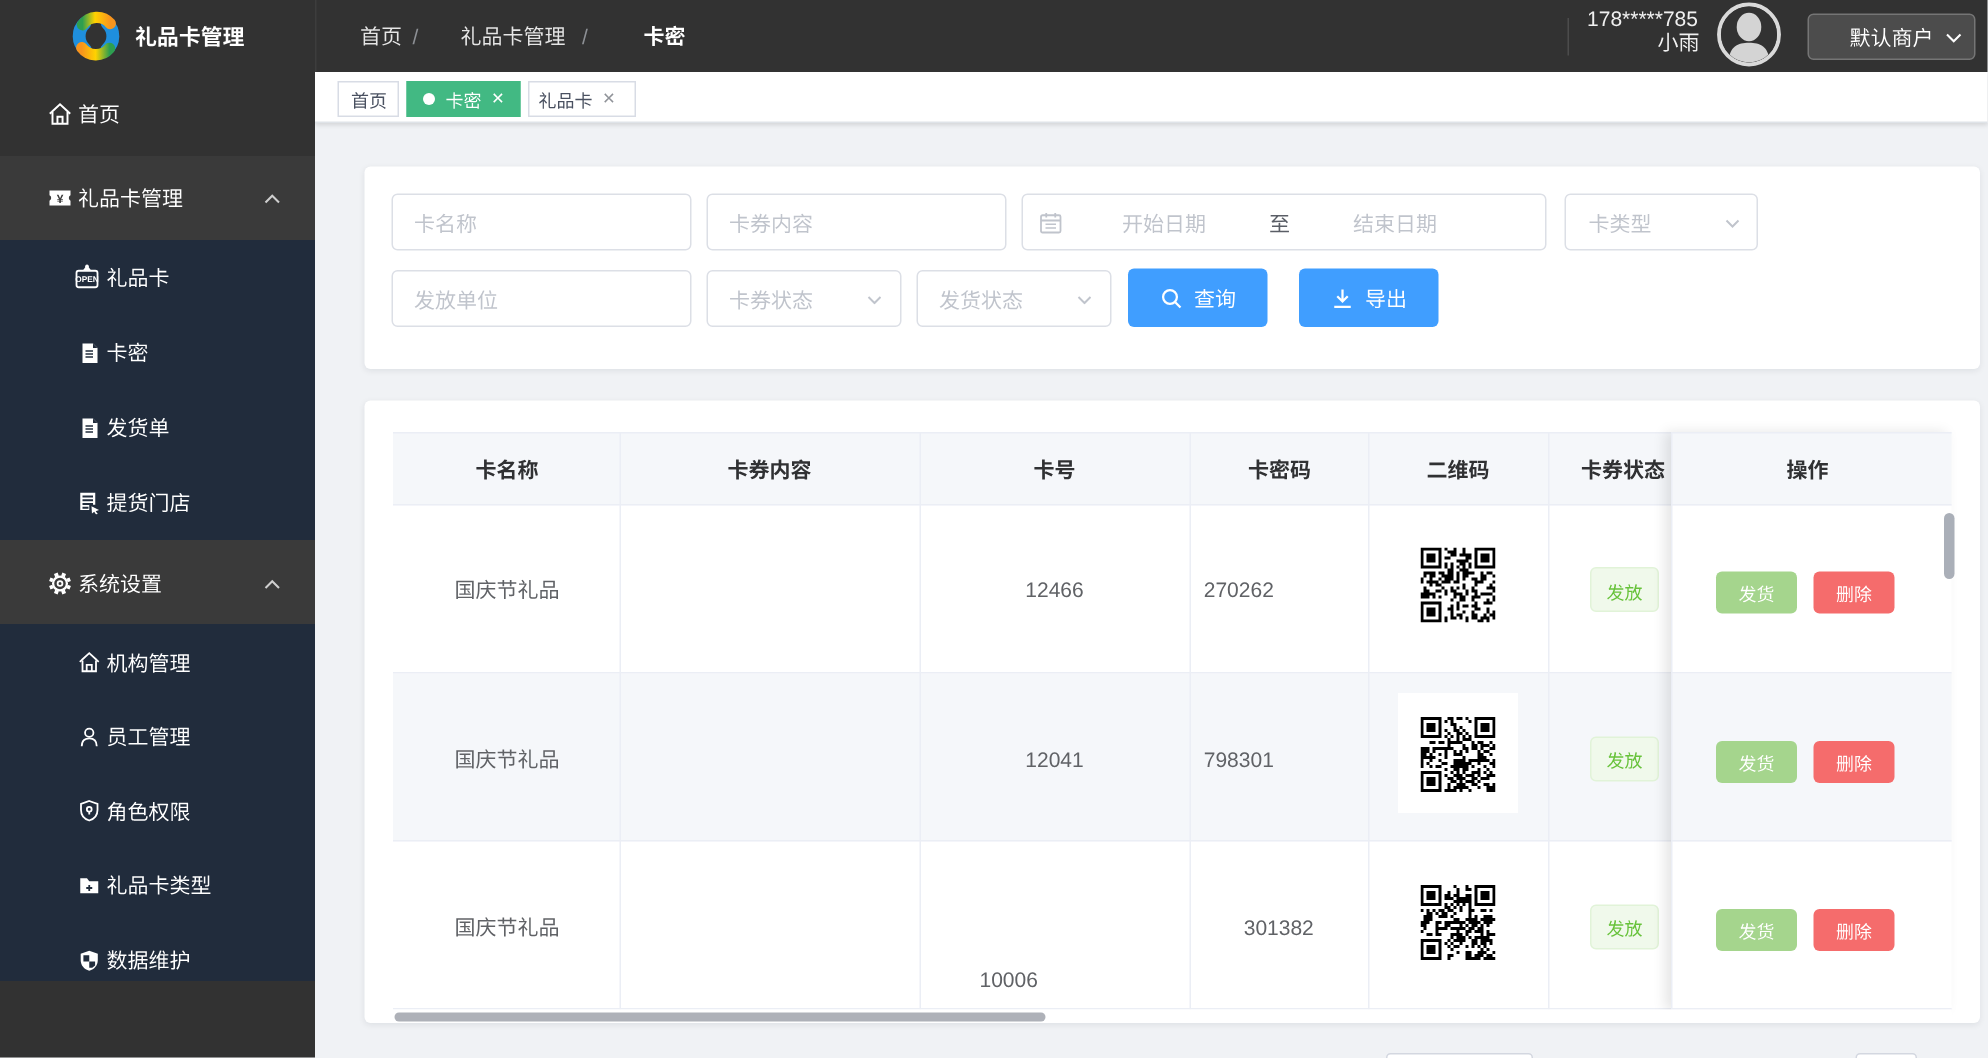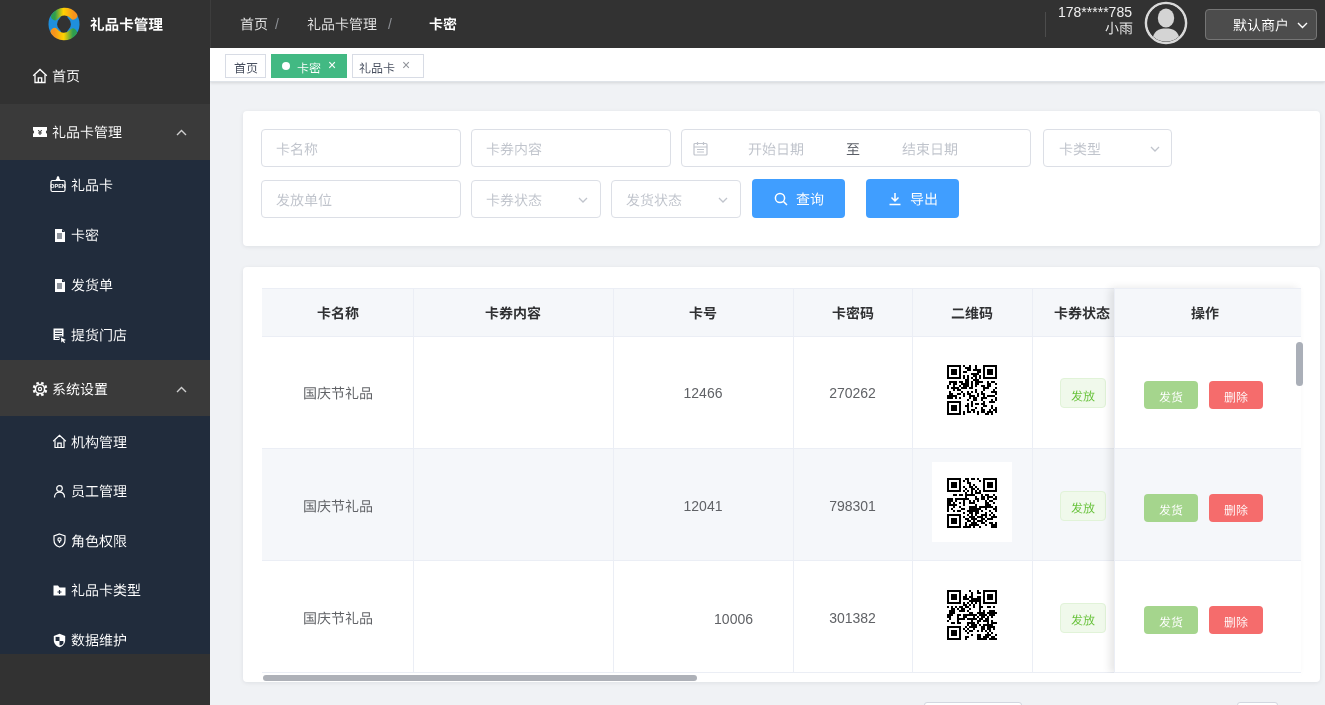--- a/index.html
+++ b/index.html
@@ -117,46 +117,46 @@
 <div style="position:absolute;left:951.0px;top:305.5px;width:42.0px;height:14px;"><svg width="42.0" height="14" viewBox="0 0 42.0 14" style="overflow:visible">
       <path fill="#303133" d="M1.9 2.4L1.9 4.2L12.1 4.2L12.1 2.4ZM0.8 10.5L0.8 12.4L13.3 12.4L13.3 10.5ZM14.5 11.4L14.8 13.0C16.2 12.6 18.0 12.1 19.8 11.6L19.6 10.2C17.7 10.7 15.7 11.1 14.5 11.4ZM14.8 6.5C15.0 6.4 15.4 6.3 16.6 6.2C16.1 6.9 15.8 7.4 15.5 7.6C15.1 8.1 14.8 8.5 14.4 8.6C14.6 8.9 14.9 9.6 14.9 10.0C15.3 9.7 15.9 9.6 19.3 8.9C19.3 8.6 19.3 7.9 19.4 7.5L17.0 7.9C18.0 6.7 18.9 5.3 19.7 4.0L18.4 3.2C18.1 3.7 17.8 4.3 17.5 4.8L16.3 4.9C17.1 3.8 17.8 2.4 18.4 1.1L16.9 0.4C16.4 2.0 15.4 3.8 15.1 4.2C14.8 4.7 14.6 5.0 14.3 5.1C14.5 5.5 14.7 6.2 14.8 6.5ZM23.7 7.2L23.7 8.3L22.0 8.3L22.0 7.2ZM23.3 1.1C23.6 1.6 24.0 2.4 24.2 2.9L22.4 2.9C22.7 2.3 22.9 1.6 23.1 0.9L21.5 0.5C21.1 2.1 20.2 4.2 19.1 5.5C19.3 5.9 19.7 6.6 19.8 7.1C20.0 6.8 20.2 6.6 20.4 6.4L20.4 13.6L22.0 13.6L22.0 12.7L27.5 12.7L27.5 11.1L25.2 11.1L25.2 9.8L27.0 9.8L27.0 8.3L25.2 8.3L25.2 7.2L27.0 7.2L27.0 5.7L25.2 5.7L25.2 4.4L27.4 4.4L27.4 2.9L24.7 2.9L25.7 2.5C25.5 1.9 25.1 1.1 24.7 0.5ZM23.7 5.7L22.0 5.7L22.0 4.4L23.7 4.4ZM23.7 9.8L23.7 11.1L22.0 11.1L22.0 9.8ZM33.9 9.3L33.9 10.8L38.9 10.8L38.9 9.3ZM34.8 3.2C34.7 4.7 34.5 6.7 34.3 7.9L34.8 7.9L39.6 7.9C39.4 10.5 39.1 11.6 38.8 11.9C38.7 12.0 38.5 12.1 38.3 12.1C38.0 12.1 37.5 12.1 36.9 12.0C37.2 12.4 37.3 13.1 37.4 13.5C38.0 13.5 38.7 13.5 39.0 13.5C39.5 13.4 39.8 13.3 40.2 12.9C40.7 12.4 41.0 10.9 41.2 7.2C41.3 7.0 41.3 6.5 41.3 6.5L39.7 6.5C40.0 4.7 40.2 2.8 40.3 1.2L39.1 1.1L38.8 1.1L34.1 1.1L34.1 2.7L38.5 2.7C38.4 3.8 38.3 5.2 38.1 6.5L36.1 6.5C36.2 5.5 36.3 4.3 36.4 3.3ZM28.6 1.1L28.6 2.6L30.1 2.6C29.8 4.4 29.2 6.1 28.3 7.3C28.5 7.8 28.8 8.9 28.9 9.3C29.1 9.1 29.3 8.8 29.5 8.5L29.5 12.9L30.9 12.9L30.9 11.9L33.3 11.9L33.3 5.4L30.9 5.4C31.2 4.5 31.5 3.5 31.7 2.6L33.7 2.6L33.7 1.1ZM30.9 6.9L31.9 6.9L31.9 10.4L30.9 10.4Z"></path>
     </svg></div>
 <div style="position:absolute;left:1054.0px;top:305.5px;width:56.0px;height:14px;"><svg width="56.0" height="14" viewBox="0 0 56.0 14" style="overflow:visible">
       <path fill="#303133" d="M5.7 0.4L5.7 5.4L0.6 5.4L0.6 7.0L5.8 7.0L5.8 13.6L7.6 13.6L7.6 9.6C9.0 10.2 11.0 11.0 11.9 11.6L12.9 10.1C11.8 9.5 9.6 8.7 8.2 8.1L7.6 9.0L7.6 7.0L13.4 7.0L13.4 5.4L7.5 5.4L7.5 3.7L12.1 3.7L12.1 2.1L7.5 2.1L7.5 0.4ZM22.3 6.5C22.7 7.0 23.1 7.4 23.6 7.8L18.3 7.8C18.8 7.4 19.2 7.0 19.6 6.5ZM24.0 0.7C23.8 1.3 23.3 2.1 22.9 2.6L21.7 2.6C22.0 1.9 22.1 1.2 22.2 0.5L20.5 0.4C20.4 1.1 20.2 1.9 19.9 2.6L18.6 2.6L19.2 2.3C19.0 1.8 18.5 1.1 18.1 0.6L16.7 1.2C17.0 1.7 17.4 2.2 17.6 2.6L15.6 2.6L15.6 4.1L19.2 4.1C19.1 4.4 18.9 4.7 18.6 5.0L14.8 5.0L14.8 6.5L17.2 6.5C16.4 7.1 15.5 7.7 14.4 8.1C14.7 8.4 15.2 9.1 15.4 9.5C16.0 9.3 16.5 9.0 17.0 8.7L17.0 9.3L18.8 9.3C18.5 10.6 17.7 11.5 15.3 12.1C15.6 12.4 16.1 13.1 16.2 13.5C19.3 12.7 20.2 11.3 20.6 9.3L23.3 9.3C23.2 10.9 23.1 11.6 22.9 11.7C22.7 11.9 22.6 11.9 22.3 11.9C22.1 11.9 21.5 11.9 20.9 11.8C21.1 12.3 21.3 12.9 21.4 13.4C22.1 13.5 22.8 13.4 23.2 13.4C23.6 13.3 24.0 13.2 24.3 12.9C24.7 12.4 24.9 11.3 25.0 8.8C25.6 9.1 26.1 9.3 26.7 9.5C26.9 9.1 27.4 8.4 27.8 8.1C26.5 7.8 25.3 7.2 24.3 6.5L27.3 6.5L27.3 5.0L20.7 5.0C20.8 4.7 21.0 4.4 21.2 4.1L26.4 4.1L26.4 2.6L24.6 2.6C24.9 2.2 25.3 1.7 25.6 1.1ZM38.3 1.4C38.9 2.2 39.5 3.3 39.8 3.9L41.2 3.1C40.9 2.5 40.2 1.5 39.6 0.7ZM28.4 9.2L29.2 10.6C29.8 10.2 30.5 9.6 31.1 9.0L31.1 13.6L32.8 13.6L32.8 12.6C33.2 12.9 33.7 13.3 33.9 13.6C35.7 12.1 36.6 10.3 37.1 8.5C37.9 10.6 39.0 12.4 40.6 13.5C40.8 13.1 41.4 12.4 41.8 12.1C39.8 10.9 38.6 8.6 37.9 6.0L41.4 6.0L41.4 4.3L37.7 4.3L37.7 4.0L37.7 0.4L36.0 0.4L36.0 4.0L36.0 4.3L33.1 4.3L33.1 6.0L35.9 6.0C35.7 8.1 34.9 10.3 32.8 12.3L32.8 0.4L31.1 0.4L31.1 4.3C30.8 3.6 30.2 2.8 29.8 2.2L28.5 3.0C29.0 3.8 29.7 5.0 30.0 5.7L31.1 5.0L31.1 7.0C30.1 7.9 29.1 8.7 28.4 9.2ZM47.2 6.8C48.1 7.3 49.1 8.0 49.6 8.5L51.1 7.5C50.6 7.1 49.5 6.4 48.7 6.0ZM45.7 8.9L45.7 11.3C45.7 12.8 46.2 13.3 48.1 13.3C48.5 13.3 50.4 13.3 50.8 13.3C52.4 13.3 52.9 12.8 53.1 10.8C52.7 10.7 52.0 10.4 51.6 10.2C51.5 11.6 51.4 11.8 50.7 11.8C50.2 11.8 48.7 11.8 48.3 11.8C47.5 11.8 47.3 11.7 47.3 11.3L47.3 8.9ZM47.7 8.7C48.4 9.5 49.3 10.5 49.6 11.1L51.0 10.3C50.6 9.6 49.7 8.6 48.9 8.0ZM52.4 9.1C53.0 10.3 53.7 12.0 53.9 13.0L55.5 12.4C55.3 11.4 54.5 9.8 53.8 8.7ZM43.8 8.8C43.6 10.0 43.1 11.4 42.5 12.3L44.1 13.1C44.6 12.1 45.1 10.5 45.3 9.3ZM48.2 0.3C48.1 1.0 48.1 1.6 48.0 2.2L42.7 2.2L42.7 3.8L47.5 3.8C46.8 5.3 45.5 6.5 42.5 7.3C42.9 7.6 43.3 8.2 43.4 8.7C46.9 7.7 48.5 6.0 49.2 4.0C50.3 6.3 51.9 7.7 54.6 8.5C54.8 8.0 55.3 7.3 55.7 6.9C53.4 6.4 51.9 5.3 50.9 3.8L55.4 3.8L55.4 2.2L49.7 2.2C49.8 1.6 49.9 0.9 49.9 0.3Z"></path>
     </svg></div>
 <div style="position:absolute;left:302.5px;top:386.0px;width:70.0px;height:14px;"><svg width="70.0" height="14" viewBox="0 0 70.0 14" style="overflow:visible">
       <path fill="#606266" d="M8.3 7.8C8.8 8.3 9.4 9.0 9.7 9.4L10.4 9.0C10.1 8.6 9.5 7.9 9.0 7.5ZM3.2 9.6L3.2 10.5L10.9 10.5L10.9 9.6L7.4 9.6L7.4 7.2L10.2 7.2L10.2 6.3L7.4 6.3L7.4 4.3L10.6 4.3L10.6 3.4L3.4 3.4L3.4 4.3L6.4 4.3L6.4 6.3L3.8 6.3L3.8 7.2L6.4 7.2L6.4 9.6ZM1.2 1.2L1.2 13.4L2.3 13.4L2.3 12.7L11.7 12.7L11.7 13.4L12.8 13.4L12.8 1.2ZM2.3 11.8L2.3 2.2L11.7 2.2L11.7 11.8ZM20.4 0.9C20.7 1.3 21.1 1.8 21.3 2.3L15.6 2.3L15.6 6.1C15.6 8.1 15.5 10.9 14.4 12.8C14.6 12.9 15.1 13.2 15.3 13.4C16.5 11.3 16.7 8.2 16.7 6.1L16.7 3.3L27.3 3.3L27.3 2.3L22.5 2.3C22.2 1.8 21.8 1.1 21.3 0.5ZM21.6 3.8C21.6 4.5 21.5 5.2 21.4 6.0L17.5 6.0L17.5 7.0L21.3 7.0C20.8 9.2 19.7 11.4 16.9 12.6C17.1 12.8 17.4 13.2 17.6 13.4C20.1 12.2 21.4 10.4 22.0 8.3C23.1 10.5 24.8 12.4 26.7 13.4C26.9 13.1 27.2 12.7 27.5 12.4C25.3 11.5 23.5 9.4 22.5 7.0L27.1 7.0L27.1 6.0L22.5 6.0C22.6 5.3 22.7 4.5 22.7 3.8ZM29.4 5.5L29.4 6.5L33.0 6.5L33.0 13.4L34.1 13.4L34.1 6.5L38.8 6.5L38.8 10.2C38.8 10.4 38.7 10.4 38.5 10.4C38.2 10.5 37.2 10.5 36.2 10.4C36.3 10.8 36.5 11.2 36.5 11.5C37.9 11.5 38.7 11.5 39.2 11.4C39.7 11.2 39.9 10.8 39.9 10.2L39.9 5.5ZM36.9 0.6L36.9 2.1L33.1 2.1L33.1 0.6L32.0 0.6L32.0 2.1L28.8 2.1L28.8 3.1L32.0 3.1L32.0 4.8L33.1 4.8L33.1 3.1L36.9 3.1L36.9 4.8L38.0 4.8L38.0 3.1L41.2 3.1L41.2 2.1L38.0 2.1L38.0 0.6ZM49.8 0.7L49.8 11.2C49.8 12.7 50.2 13.1 51.5 13.1C51.7 13.1 53.4 13.1 53.7 13.1C55.0 13.1 55.3 12.3 55.4 10.0C55.1 9.9 54.7 9.7 54.5 9.5C54.4 11.6 54.3 12.1 53.7 12.1C53.3 12.1 51.9 12.1 51.6 12.1C51.0 12.1 50.8 12.0 50.8 11.2L50.8 0.7ZM44.6 1.0C45.1 1.6 45.7 2.4 45.9 3.0L43.0 3.0L43.0 3.9L46.9 3.9C45.9 5.8 44.2 7.5 42.5 8.4C42.6 8.6 42.9 9.2 43.0 9.5C43.7 9.0 44.5 8.3 45.2 7.6L45.2 13.4L46.3 13.4L46.3 7.4C46.9 8.1 47.7 9.0 48.0 9.5L48.7 8.6C48.3 8.2 47.0 6.9 46.4 6.3C47.1 5.4 47.8 4.4 48.2 3.3L47.6 2.9L47.4 3.0L46.1 3.0L46.8 2.5C46.6 1.9 46.0 1.1 45.4 0.5ZM60.2 2.2L65.8 2.2L65.8 4.8L60.2 4.8ZM59.2 1.2L59.2 5.8L66.9 5.8L66.9 1.2ZM57.2 7.3L57.2 13.4L58.2 13.4L58.2 12.7L61.1 12.7L61.1 13.3L62.1 13.3L62.1 7.3ZM58.2 11.7L58.2 8.3L61.1 8.3L61.1 11.7ZM63.7 7.3L63.7 13.4L64.7 13.4L64.7 12.7L67.9 12.7L67.9 13.4L69.0 13.4L69.0 7.3ZM64.7 11.7L64.7 8.3L67.9 8.3L67.9 11.7Z"></path>
     </svg></div>
 <div class="lat" style="left:653px;top:384px;width:100px;height:18px;line-height:18px;font-size:14px;color:#606266;text-align:center">12466</div>
-<div class="lat" style="left:802.5px;top:384px;width:100px;height:18px;line-height:18px;font-size:14px;color:#606266;text-align:center">270262</div>
+<div class="lat" style="left:802.5px;top:384px;width:100px;height:18px;line-height:18px;font-size:14px;color:#606266;">270262</div>
 <div style="left:932px;top:349.5px;width:80px;height:80px;background:#fff"></div>
 <svg style="position:absolute;left:947px;top:365px" width="50" height="50" viewBox="0 0 50 50">
     <path fill="#000" d="M0 0h14v2h-14zM16 0h2v2h-2zM22 0h2v2h-2zM28 0h2v2h-2zM36 0h14v2h-14zM0 2h2v2h-2zM12 2h2v2h-2zM18 2h6v2h-6zM28 2h2v2h-2zM36 2h2v2h-2zM48 2h2v2h-2zM0 4h2v2h-2zM4 4h6v2h-6zM12 4h2v2h-2zM20 4h4v2h-4zM26 4h8v2h-8zM36 4h2v2h-2zM40 4h6v2h-6zM48 4h2v2h-2zM0 6h2v2h-2zM4 6h6v2h-6zM12 6h2v2h-2zM16 6h4v2h-4zM30 6h4v2h-4zM36 6h2v2h-2zM40 6h6v2h-6zM48 6h2v2h-2zM0 8h2v2h-2zM4 8h6v2h-6zM12 8h2v2h-2zM24 8h8v2h-8zM36 8h2v2h-2zM40 8h6v2h-6zM48 8h2v2h-2zM0 10h2v2h-2zM12 10h2v2h-2zM16 10h2v2h-2zM20 10h2v2h-2zM26 10h4v2h-4zM32 10h2v2h-2zM36 10h2v2h-2zM48 10h2v2h-2zM0 12h14v2h-14zM16 12h2v2h-2zM20 12h2v2h-2zM24 12h2v2h-2zM28 12h2v2h-2zM32 12h2v2h-2zM36 12h14v2h-14zM18 14h4v2h-4zM26 14h6v2h-6zM2 16h8v2h-8zM12 16h4v2h-4zM18 16h4v2h-4zM24 16h2v2h-2zM28 16h8v2h-8zM40 16h2v2h-2zM44 16h4v2h-4zM2 18h2v2h-2zM6 18h4v2h-4zM14 18h8v2h-8zM24 18h2v2h-2zM28 18h4v2h-4zM40 18h4v2h-4zM48 18h2v2h-2zM0 20h2v2h-2zM6 20h2v2h-2zM12 20h2v2h-2zM16 20h6v2h-6zM24 20h2v2h-2zM28 20h2v2h-2zM34 20h4v2h-4zM40 20h4v2h-4zM0 22h2v2h-2zM4 22h8v2h-8zM14 22h6v2h-6zM22 22h4v2h-4zM36 22h6v2h-6zM48 22h2v2h-2zM6 24h2v2h-2zM10 24h4v2h-4zM28 24h2v2h-2zM36 24h2v2h-2zM46 24h2v2h-2zM2 26h2v2h-2zM14 26h2v2h-2zM20 26h2v2h-2zM24 26h2v2h-2zM28 26h2v2h-2zM34 26h2v2h-2zM44 26h6v2h-6zM2 28h4v2h-4zM10 28h4v2h-4zM16 28h2v2h-2zM20 28h4v2h-4zM30 28h2v2h-2zM34 28h4v2h-4zM48 28h2v2h-2zM0 30h10v2h-10zM16 30h2v2h-2zM22 30h6v2h-6zM30 30h2v2h-2zM36 30h2v2h-2zM40 30h8v2h-8zM0 32h6v2h-6zM8 32h2v2h-2zM12 32h2v2h-2zM22 32h2v2h-2zM26 32h4v2h-4zM34 32h6v2h-6zM48 32h2v2h-2zM20 34h2v2h-2zM26 34h4v2h-4zM34 34h2v2h-2zM44 34h2v2h-2zM48 34h2v2h-2zM0 36h14v2h-14zM24 36h2v2h-2zM36 36h2v2h-2zM42 36h6v2h-6zM0 38h2v2h-2zM12 38h2v2h-2zM20 38h2v2h-2zM24 38h2v2h-2zM28 38h4v2h-4zM34 38h4v2h-4zM0 40h2v2h-2zM4 40h6v2h-6zM12 40h2v2h-2zM18 40h4v2h-4zM24 40h2v2h-2zM36 40h4v2h-4zM44 40h2v2h-2zM0 42h2v2h-2zM4 42h6v2h-6zM12 42h2v2h-2zM20 42h2v2h-2zM28 42h2v2h-2zM34 42h2v2h-2zM44 42h2v2h-2zM48 42h2v2h-2zM0 44h2v2h-2zM4 44h6v2h-6zM12 44h2v2h-2zM20 44h2v2h-2zM24 44h4v2h-4zM34 44h4v2h-4zM42 44h2v2h-2zM46 44h4v2h-4zM0 46h2v2h-2zM12 46h2v2h-2zM16 46h2v2h-2zM20 46h4v2h-4zM26 46h2v2h-2zM30 46h2v2h-2zM34 46h4v2h-4zM40 46h6v2h-6zM48 46h2v2h-2zM0 48h14v2h-14zM16 48h2v2h-2zM30 48h2v2h-2zM38 48h4v2h-4zM44 48h2v2h-2z"></path>
   </svg>
 <div style="position:absolute;left:1060px;top:378px;width:46px;height:30px;background:#f0f9eb;border:1px solid #e1f3d8;border-radius:4px"></div>
 <div style="position:absolute;left:1071.0px;top:387.5px;width:24.0px;height:12px;"><svg width="24.0" height="12" viewBox="0 0 24.0 12" style="overflow:visible">
       <path fill="#67c23a" d="M8.1 1.1C8.6 1.6 9.3 2.4 9.6 2.9L10.3 2.4C10.0 1.9 9.3 1.2 8.8 0.6ZM1.7 4.3C1.8 4.2 2.3 4.1 3.0 4.1L4.7 4.1C3.9 6.6 2.6 8.5 0.4 9.9C0.6 10.0 0.9 10.4 1.0 10.6C2.6 9.6 3.7 8.4 4.6 6.9C5.1 7.8 5.7 8.6 6.4 9.2C5.3 10.0 4.1 10.5 2.9 10.8C3.0 11.0 3.3 11.3 3.4 11.5C4.7 11.2 6.0 10.6 7.1 9.8C8.2 10.6 9.5 11.2 11.0 11.6C11.1 11.3 11.4 10.9 11.6 10.8C10.1 10.5 8.8 10.0 7.8 9.3C8.8 8.3 9.6 7.1 10.1 5.6L9.5 5.3L9.3 5.4L5.3 5.4C5.4 5.0 5.6 4.5 5.7 4.1L11.2 4.1L11.2 3.2L6.0 3.2C6.2 2.4 6.3 1.5 6.4 0.6L5.4 0.4C5.3 1.4 5.1 2.3 4.9 3.2L2.7 3.2C3.1 2.6 3.4 1.8 3.6 1.0L2.7 0.8C2.5 1.7 2.0 2.7 1.9 3.0C1.7 3.2 1.6 3.4 1.4 3.4C1.5 3.6 1.7 4.1 1.7 4.3ZM7.1 8.7C6.2 8.0 5.6 7.2 5.1 6.2L8.9 6.2C8.5 7.2 7.8 8.0 7.1 8.7ZM14.5 0.7C14.7 1.2 15.0 1.9 15.1 2.3L15.9 2.1C15.8 1.6 15.5 1.0 15.3 0.5ZM12.5 2.4L12.5 3.3L13.9 3.3L13.9 5.8C13.9 7.5 13.8 9.4 12.3 10.9C12.5 11.1 12.8 11.3 13.0 11.5C14.6 9.8 14.8 7.8 14.8 5.8L14.8 5.7L16.5 5.7C16.4 9.0 16.3 10.2 16.1 10.4C16.0 10.6 15.9 10.6 15.7 10.6C15.5 10.6 15.1 10.6 14.6 10.5C14.7 10.8 14.8 11.1 14.8 11.4C15.3 11.4 15.8 11.4 16.1 11.4C16.5 11.4 16.6 11.3 16.8 11.0C17.2 10.6 17.2 9.2 17.3 5.3C17.3 5.1 17.3 4.9 17.3 4.9L14.8 4.9L14.8 3.3L17.9 3.3L17.9 2.4ZM19.5 3.6L21.8 3.6C21.5 5.1 21.2 6.4 20.6 7.5C20.1 6.4 19.7 5.1 19.5 3.7ZM19.3 0.5C19.0 2.5 18.3 4.6 17.3 5.8C17.5 6.0 17.9 6.3 18.0 6.5C18.4 6.1 18.7 5.6 18.9 5.0C19.2 6.3 19.6 7.4 20.1 8.4C19.4 9.4 18.4 10.2 17.2 10.8C17.4 10.9 17.6 11.3 17.7 11.5C18.9 10.9 19.8 10.2 20.6 9.2C21.2 10.2 22.0 11.0 23.0 11.5C23.2 11.3 23.4 10.9 23.7 10.7C22.6 10.2 21.8 9.4 21.1 8.4C21.9 7.1 22.3 5.5 22.7 3.6L23.5 3.6L23.5 2.7L19.8 2.7C20.0 2.1 20.1 1.3 20.3 0.6Z"></path>
     </svg></div>
 <div style="position:absolute;left:302.5px;top:498.5px;width:70.0px;height:14px;"><svg width="70.0" height="14" viewBox="0 0 70.0 14" style="overflow:visible">
       <path fill="#606266" d="M8.3 7.8C8.8 8.3 9.4 9.0 9.7 9.4L10.4 9.0C10.1 8.6 9.5 7.9 9.0 7.5ZM3.2 9.6L3.2 10.5L10.9 10.5L10.9 9.6L7.4 9.6L7.4 7.2L10.2 7.2L10.2 6.3L7.4 6.3L7.4 4.3L10.6 4.3L10.6 3.4L3.4 3.4L3.4 4.3L6.4 4.3L6.4 6.3L3.8 6.3L3.8 7.2L6.4 7.2L6.4 9.6ZM1.2 1.2L1.2 13.4L2.3 13.4L2.3 12.7L11.7 12.7L11.7 13.4L12.8 13.4L12.8 1.2ZM2.3 11.8L2.3 2.2L11.7 2.2L11.7 11.8ZM20.4 0.9C20.7 1.3 21.1 1.8 21.3 2.3L15.6 2.3L15.6 6.1C15.6 8.1 15.5 10.9 14.4 12.8C14.6 12.9 15.1 13.2 15.3 13.4C16.5 11.3 16.7 8.2 16.7 6.1L16.7 3.3L27.3 3.3L27.3 2.3L22.5 2.3C22.2 1.8 21.8 1.1 21.3 0.5ZM21.6 3.8C21.6 4.5 21.5 5.2 21.4 6.0L17.5 6.0L17.5 7.0L21.3 7.0C20.8 9.2 19.7 11.4 16.9 12.6C17.1 12.8 17.4 13.2 17.6 13.4C20.1 12.2 21.4 10.4 22.0 8.3C23.1 10.5 24.8 12.4 26.7 13.4C26.9 13.1 27.2 12.7 27.5 12.4C25.3 11.5 23.5 9.4 22.5 7.0L27.1 7.0L27.1 6.0L22.5 6.0C22.6 5.3 22.7 4.5 22.7 3.8ZM29.4 5.5L29.4 6.5L33.0 6.5L33.0 13.4L34.1 13.4L34.1 6.5L38.8 6.5L38.8 10.2C38.8 10.4 38.7 10.4 38.5 10.4C38.2 10.5 37.2 10.5 36.2 10.4C36.3 10.8 36.5 11.2 36.5 11.5C37.9 11.5 38.7 11.5 39.2 11.4C39.7 11.2 39.9 10.8 39.9 10.2L39.9 5.5ZM36.9 0.6L36.9 2.1L33.1 2.1L33.1 0.6L32.0 0.6L32.0 2.1L28.8 2.1L28.8 3.1L32.0 3.1L32.0 4.8L33.1 4.8L33.1 3.1L36.9 3.1L36.9 4.8L38.0 4.8L38.0 3.1L41.2 3.1L41.2 2.1L38.0 2.1L38.0 0.6ZM49.8 0.7L49.8 11.2C49.8 12.7 50.2 13.1 51.5 13.1C51.7 13.1 53.4 13.1 53.7 13.1C55.0 13.1 55.3 12.3 55.4 10.0C55.1 9.9 54.7 9.7 54.5 9.5C54.4 11.6 54.3 12.1 53.7 12.1C53.3 12.1 51.9 12.1 51.6 12.1C51.0 12.1 50.8 12.0 50.8 11.2L50.8 0.7ZM44.6 1.0C45.1 1.6 45.7 2.4 45.9 3.0L43.0 3.0L43.0 3.9L46.9 3.9C45.9 5.8 44.2 7.5 42.5 8.4C42.6 8.6 42.9 9.2 43.0 9.5C43.7 9.0 44.5 8.3 45.2 7.6L45.2 13.4L46.3 13.4L46.3 7.4C46.9 8.1 47.7 9.0 48.0 9.5L48.7 8.6C48.3 8.2 47.0 6.9 46.4 6.3C47.1 5.4 47.8 4.4 48.2 3.3L47.6 2.9L47.4 3.0L46.1 3.0L46.8 2.5C46.6 1.9 46.0 1.1 45.4 0.5ZM60.2 2.2L65.8 2.2L65.8 4.8L60.2 4.8ZM59.2 1.2L59.2 5.8L66.9 5.8L66.9 1.2ZM57.2 7.3L57.2 13.4L58.2 13.4L58.2 12.7L61.1 12.7L61.1 13.3L62.1 13.3L62.1 7.3ZM58.2 11.7L58.2 8.3L61.1 8.3L61.1 11.7ZM63.7 7.3L63.7 13.4L64.7 13.4L64.7 12.7L67.9 12.7L67.9 13.4L69.0 13.4L69.0 7.3ZM64.7 11.7L64.7 8.3L67.9 8.3L67.9 11.7Z"></path>
     </svg></div>
 <div class="lat" style="left:653px;top:496.5px;width:100px;height:18px;line-height:18px;font-size:14px;color:#606266;text-align:center">12041</div>
-<div class="lat" style="left:802.5px;top:496.5px;width:100px;height:18px;line-height:18px;font-size:14px;color:#606266;text-align:center">798301</div>
+<div class="lat" style="left:802.5px;top:496.5px;width:100px;height:18px;line-height:18px;font-size:14px;color:#606266;text-align:left">798301</div>
 <div style="left:932px;top:462.0px;width:80px;height:80px;background:#fff"></div>
 <svg style="position:absolute;left:947px;top:477.5px" width="50" height="50" viewBox="0 0 50 50">
     <path fill="#000" d="M0 0h14v2h-14zM18 0h4v2h-4zM24 0h4v2h-4zM30 0h2v2h-2zM36 0h14v2h-14zM0 2h2v2h-2zM12 2h2v2h-2zM16 2h2v2h-2zM20 2h2v2h-2zM32 2h2v2h-2zM36 2h2v2h-2zM48 2h2v2h-2zM0 4h2v2h-2zM4 4h6v2h-6zM12 4h2v2h-2zM20 4h4v2h-4zM36 4h2v2h-2zM40 4h6v2h-6zM48 4h2v2h-2zM0 6h2v2h-2zM4 6h6v2h-6zM12 6h2v2h-2zM22 6h2v2h-2zM26 6h2v2h-2zM36 6h2v2h-2zM40 6h6v2h-6zM48 6h2v2h-2zM0 8h2v2h-2zM4 8h6v2h-6zM12 8h2v2h-2zM16 8h2v2h-2zM22 8h4v2h-4zM28 8h2v2h-2zM36 8h2v2h-2zM40 8h6v2h-6zM48 8h2v2h-2zM0 10h2v2h-2zM12 10h2v2h-2zM18 10h2v2h-2zM24 10h4v2h-4zM30 10h2v2h-2zM36 10h2v2h-2zM48 10h2v2h-2zM0 12h14v2h-14zM16 12h2v2h-2zM20 12h2v2h-2zM24 12h2v2h-2zM28 12h2v2h-2zM32 12h2v2h-2zM36 12h14v2h-14zM18 14h2v2h-2zM24 14h2v2h-2zM28 14h6v2h-6zM6 16h4v2h-4zM12 16h4v2h-4zM18 16h10v2h-10zM34 16h2v2h-2zM38 16h4v2h-4zM46 16h2v2h-2zM18 18h2v2h-2zM28 18h2v2h-2zM34 18h4v2h-4zM40 18h6v2h-6zM48 18h2v2h-2zM0 20h6v2h-6zM8 20h14v2h-14zM28 20h4v2h-4zM34 20h4v2h-4zM40 20h2v2h-2zM46 20h4v2h-4zM0 22h6v2h-6zM8 22h2v2h-2zM16 22h2v2h-2zM22 22h2v2h-2zM26 22h2v2h-2zM30 22h2v2h-2zM38 22h2v2h-2zM42 22h4v2h-4zM0 24h4v2h-4zM6 24h2v2h-2zM12 24h2v2h-2zM16 24h2v2h-2zM22 24h6v2h-6zM38 24h4v2h-4zM46 24h2v2h-2zM0 26h10v2h-10zM16 26h2v2h-2zM28 26h2v2h-2zM38 26h6v2h-6zM0 28h2v2h-2zM6 28h2v2h-2zM12 28h2v2h-2zM22 28h8v2h-8zM32 28h14v2h-14zM48 28h2v2h-2zM0 30h2v2h-2zM4 30h2v2h-2zM14 30h4v2h-4zM22 30h12v2h-12zM38 30h2v2h-2zM46 30h4v2h-4zM0 32h2v2h-2zM6 32h2v2h-2zM10 32h4v2h-4zM20 32h12v2h-12zM34 32h2v2h-2zM42 32h2v2h-2zM48 32h2v2h-2zM16 34h2v2h-2zM22 34h4v2h-4zM28 34h4v2h-4zM38 34h2v2h-2zM44 34h2v2h-2zM0 36h14v2h-14zM20 36h2v2h-2zM24 36h2v2h-2zM28 36h2v2h-2zM34 36h6v2h-6zM42 36h2v2h-2zM46 36h2v2h-2zM0 38h2v2h-2zM12 38h2v2h-2zM16 38h2v2h-2zM22 38h6v2h-6zM30 38h6v2h-6zM38 38h2v2h-2zM44 38h6v2h-6zM0 40h2v2h-2zM4 40h6v2h-6zM12 40h2v2h-2zM18 40h4v2h-4zM24 40h6v2h-6zM34 40h4v2h-4zM40 40h6v2h-6zM0 42h2v2h-2zM4 42h6v2h-6zM12 42h2v2h-2zM20 42h4v2h-4zM26 42h2v2h-2zM30 42h6v2h-6zM38 42h2v2h-2zM0 44h2v2h-2zM4 44h6v2h-6zM12 44h2v2h-2zM18 44h2v2h-2zM24 44h6v2h-6zM34 44h4v2h-4zM42 44h4v2h-4zM48 44h2v2h-2zM0 46h2v2h-2zM12 46h2v2h-2zM18 46h2v2h-2zM22 46h10v2h-10zM38 46h2v2h-2zM44 46h6v2h-6zM0 48h14v2h-14zM16 48h8v2h-8zM26 48h2v2h-2zM32 48h2v2h-2zM44 48h6v2h-6z"></path>
   </svg>
 <div style="position:absolute;left:1060px;top:490.5px;width:46px;height:30px;background:#f0f9eb;border:1px solid #e1f3d8;border-radius:4px"></div>
 <div style="position:absolute;left:1071.0px;top:500.0px;width:24.0px;height:12px;"><svg width="24.0" height="12" viewBox="0 0 24.0 12" style="overflow:visible">
       <path fill="#67c23a" d="M8.1 1.1C8.6 1.6 9.3 2.4 9.6 2.9L10.3 2.4C10.0 1.9 9.3 1.2 8.8 0.6ZM1.7 4.3C1.8 4.2 2.3 4.1 3.0 4.1L4.7 4.1C3.9 6.6 2.6 8.5 0.4 9.9C0.6 10.0 0.9 10.4 1.0 10.6C2.6 9.6 3.7 8.4 4.6 6.9C5.1 7.8 5.7 8.6 6.4 9.2C5.3 10.0 4.1 10.5 2.9 10.8C3.0 11.0 3.3 11.3 3.4 11.5C4.7 11.2 6.0 10.6 7.1 9.8C8.2 10.6 9.5 11.2 11.0 11.6C11.1 11.3 11.4 10.9 11.6 10.8C10.1 10.5 8.8 10.0 7.8 9.3C8.8 8.3 9.6 7.1 10.1 5.6L9.5 5.3L9.3 5.4L5.3 5.4C5.4 5.0 5.6 4.5 5.7 4.1L11.2 4.1L11.2 3.2L6.0 3.2C6.2 2.4 6.3 1.5 6.4 0.6L5.4 0.4C5.3 1.4 5.1 2.3 4.9 3.2L2.7 3.2C3.1 2.6 3.4 1.8 3.6 1.0L2.7 0.8C2.5 1.7 2.0 2.7 1.9 3.0C1.7 3.2 1.6 3.4 1.4 3.4C1.5 3.6 1.7 4.1 1.7 4.3ZM7.1 8.7C6.2 8.0 5.6 7.2 5.1 6.2L8.9 6.2C8.5 7.2 7.8 8.0 7.1 8.7ZM14.5 0.7C14.7 1.2 15.0 1.9 15.1 2.3L15.9 2.1C15.8 1.6 15.5 1.0 15.3 0.5ZM12.5 2.4L12.5 3.3L13.9 3.3L13.9 5.8C13.9 7.5 13.8 9.4 12.3 10.9C12.5 11.1 12.8 11.3 13.0 11.5C14.6 9.8 14.8 7.8 14.8 5.8L14.8 5.7L16.5 5.7C16.4 9.0 16.3 10.2 16.1 10.4C16.0 10.6 15.9 10.6 15.7 10.6C15.5 10.6 15.1 10.6 14.6 10.5C14.7 10.8 14.8 11.1 14.8 11.4C15.3 11.4 15.8 11.4 16.1 11.4C16.5 11.4 16.6 11.3 16.8 11.0C17.2 10.6 17.2 9.2 17.3 5.3C17.3 5.1 17.3 4.9 17.3 4.9L14.8 4.9L14.8 3.3L17.9 3.3L17.9 2.4ZM19.5 3.6L21.8 3.6C21.5 5.1 21.2 6.4 20.6 7.5C20.1 6.4 19.7 5.1 19.5 3.7ZM19.3 0.5C19.0 2.5 18.3 4.6 17.3 5.8C17.5 6.0 17.9 6.3 18.0 6.5C18.4 6.1 18.7 5.6 18.9 5.0C19.2 6.3 19.6 7.4 20.1 8.4C19.4 9.4 18.4 10.2 17.2 10.8C17.4 10.9 17.6 11.3 17.7 11.5C18.9 10.9 19.8 10.2 20.6 9.2C21.2 10.2 22.0 11.0 23.0 11.5C23.2 11.3 23.4 10.9 23.7 10.7C22.6 10.2 21.8 9.4 21.1 8.4C21.9 7.1 22.3 5.5 22.7 3.6L23.5 3.6L23.5 2.7L19.8 2.7C20.0 2.1 20.1 1.3 20.3 0.6Z"></path>
     </svg></div>
 <div style="position:absolute;left:302.5px;top:610.5px;width:70.0px;height:14px;"><svg width="70.0" height="14" viewBox="0 0 70.0 14" style="overflow:visible">
       <path fill="#606266" d="M8.3 7.8C8.8 8.3 9.4 9.0 9.7 9.4L10.4 9.0C10.1 8.6 9.5 7.9 9.0 7.5ZM3.2 9.6L3.2 10.5L10.9 10.5L10.9 9.6L7.4 9.6L7.4 7.2L10.2 7.2L10.2 6.3L7.4 6.3L7.4 4.3L10.6 4.3L10.6 3.4L3.4 3.4L3.4 4.3L6.4 4.3L6.4 6.3L3.8 6.3L3.8 7.2L6.4 7.2L6.4 9.6ZM1.2 1.2L1.2 13.4L2.3 13.4L2.3 12.7L11.7 12.7L11.7 13.4L12.8 13.4L12.8 1.2ZM2.3 11.8L2.3 2.2L11.7 2.2L11.7 11.8ZM20.4 0.9C20.7 1.3 21.1 1.8 21.3 2.3L15.6 2.3L15.6 6.1C15.6 8.1 15.5 10.9 14.4 12.8C14.6 12.9 15.1 13.2 15.3 13.4C16.5 11.3 16.7 8.2 16.7 6.1L16.7 3.3L27.3 3.3L27.3 2.3L22.5 2.3C22.2 1.8 21.8 1.1 21.3 0.5ZM21.6 3.8C21.6 4.5 21.5 5.2 21.4 6.0L17.5 6.0L17.5 7.0L21.3 7.0C20.8 9.2 19.7 11.4 16.9 12.6C17.1 12.8 17.4 13.2 17.6 13.4C20.1 12.2 21.4 10.4 22.0 8.3C23.1 10.5 24.8 12.4 26.7 13.4C26.9 13.1 27.2 12.7 27.5 12.4C25.3 11.5 23.5 9.4 22.5 7.0L27.1 7.0L27.1 6.0L22.5 6.0C22.6 5.3 22.7 4.5 22.7 3.8ZM29.4 5.5L29.4 6.5L33.0 6.5L33.0 13.4L34.1 13.4L34.1 6.5L38.8 6.5L38.8 10.2C38.8 10.4 38.7 10.4 38.5 10.4C38.2 10.5 37.2 10.5 36.2 10.4C36.3 10.8 36.5 11.2 36.5 11.5C37.9 11.5 38.7 11.5 39.2 11.4C39.7 11.2 39.9 10.8 39.9 10.2L39.9 5.5ZM36.9 0.6L36.9 2.1L33.1 2.1L33.1 0.6L32.0 0.6L32.0 2.1L28.8 2.1L28.8 3.1L32.0 3.1L32.0 4.8L33.1 4.8L33.1 3.1L36.9 3.1L36.9 4.8L38.0 4.8L38.0 3.1L41.2 3.1L41.2 2.1L38.0 2.1L38.0 0.6ZM49.8 0.7L49.8 11.2C49.8 12.7 50.2 13.1 51.5 13.1C51.7 13.1 53.4 13.1 53.7 13.1C55.0 13.1 55.3 12.3 55.4 10.0C55.1 9.9 54.7 9.7 54.5 9.5C54.4 11.6 54.3 12.1 53.7 12.1C53.3 12.1 51.9 12.1 51.6 12.1C51.0 12.1 50.8 12.0 50.8 11.2L50.8 0.7ZM44.6 1.0C45.1 1.6 45.7 2.4 45.9 3.0L43.0 3.0L43.0 3.9L46.9 3.9C45.9 5.8 44.2 7.5 42.5 8.4C42.6 8.6 42.9 9.2 43.0 9.5C43.7 9.0 44.5 8.3 45.2 7.6L45.2 13.4L46.3 13.4L46.3 7.4C46.9 8.1 47.7 9.0 48.0 9.5L48.7 8.6C48.3 8.2 47.0 6.9 46.4 6.3C47.1 5.4 47.8 4.4 48.2 3.3L47.6 2.9L47.4 3.0L46.1 3.0L46.8 2.5C46.6 1.9 46.0 1.1 45.4 0.5ZM60.2 2.2L65.8 2.2L65.8 4.8L60.2 4.8ZM59.2 1.2L59.2 5.8L66.9 5.8L66.9 1.2ZM57.2 7.3L57.2 13.4L58.2 13.4L58.2 12.7L61.1 12.7L61.1 13.3L62.1 13.3L62.1 7.3ZM58.2 11.7L58.2 8.3L61.1 8.3L61.1 11.7ZM63.7 7.3L63.7 13.4L64.7 13.4L64.7 12.7L67.9 12.7L67.9 13.4L69.0 13.4L69.0 7.3ZM64.7 11.7L64.7 8.3L67.9 8.3L67.9 11.7Z"></path>
     </svg></div>
-<div class="lat" style="left:653px;top:610px;width:100px;height:18px;line-height:18px;font-size:14px;color:#606266;text-align:right">10006</div>
+<div class="lat" style="left:653px;top:644px;width:100px;height:18px;line-height:18px;font-size:14px;color:#606266;text-align:left">10006</div>
 <div class="lat" style="left:802.5px;top:608.5px;width:100px;height:18px;line-height:18px;font-size:14px;color:#606266;text-align:center">301382</div>
 <div style="left:932px;top:574.0px;width:80px;height:80px;background:#fff"></div>
 <svg style="position:absolute;left:947px;top:589.5px" width="50" height="50" viewBox="0 0 50 50">
     <path fill="#000" d="M0 0h14v2h-14zM22 0h2v2h-2zM30 0h2v2h-2zM36 0h14v2h-14zM0 2h2v2h-2zM12 2h2v2h-2zM24 2h2v2h-2zM30 2h4v2h-4zM36 2h2v2h-2zM48 2h2v2h-2zM0 4h2v2h-2zM4 4h6v2h-6zM12 4h2v2h-2zM18 4h2v2h-2zM24 4h2v2h-2zM36 4h2v2h-2zM40 4h6v2h-6zM48 4h2v2h-2zM0 6h2v2h-2zM4 6h6v2h-6zM12 6h2v2h-2zM16 6h4v2h-4zM22 6h4v2h-4zM30 6h4v2h-4zM36 6h2v2h-2zM40 6h6v2h-6zM48 6h2v2h-2zM0 8h2v2h-2zM4 8h6v2h-6zM12 8h2v2h-2zM16 8h6v2h-6zM24 8h10v2h-10zM36 8h2v2h-2zM40 8h6v2h-6zM48 8h2v2h-2zM0 10h2v2h-2zM12 10h2v2h-2zM22 10h12v2h-12zM36 10h2v2h-2zM48 10h2v2h-2zM0 12h14v2h-14zM16 12h2v2h-2zM20 12h2v2h-2zM24 12h2v2h-2zM28 12h2v2h-2zM32 12h2v2h-2zM36 12h14v2h-14zM16 14h4v2h-4zM22 14h2v2h-2zM26 14h2v2h-2zM32 14h2v2h-2zM0 16h2v2h-2zM4 16h2v2h-2zM8 16h2v2h-2zM12 16h4v2h-4zM18 16h4v2h-4zM26 16h2v2h-2zM32 16h4v2h-4zM40 16h4v2h-4zM46 16h2v2h-2zM4 18h4v2h-4zM10 18h2v2h-2zM14 18h4v2h-4zM22 18h2v2h-2zM32 18h2v2h-2zM2 20h6v2h-6zM12 20h6v2h-6zM20 20h2v2h-2zM32 20h2v2h-2zM36 20h2v2h-2zM42 20h6v2h-6zM2 22h6v2h-6zM22 22h4v2h-4zM30 22h8v2h-8zM40 22h10v2h-10zM0 24h6v2h-6zM10 24h4v2h-4zM16 24h14v2h-14zM32 24h8v2h-8zM42 24h6v2h-6zM0 26h4v2h-4zM10 26h2v2h-2zM16 26h4v2h-4zM26 26h2v2h-2zM30 26h2v2h-2zM34 26h4v2h-4zM40 26h2v2h-2zM44 26h2v2h-2zM2 28h2v2h-2zM10 28h8v2h-8zM20 28h10v2h-10zM32 28h4v2h-4zM38 28h4v2h-4zM0 30h2v2h-2zM10 30h2v2h-2zM24 30h2v2h-2zM30 30h4v2h-4zM36 30h6v2h-6zM44 30h2v2h-2zM4 32h4v2h-4zM10 32h4v2h-4zM20 32h8v2h-8zM30 32h2v2h-2zM40 32h2v2h-2zM44 32h6v2h-6zM20 34h2v2h-2zM24 34h6v2h-6zM32 34h2v2h-2zM36 34h10v2h-10zM0 36h14v2h-14zM18 36h2v2h-2zM22 36h8v2h-8zM34 36h4v2h-4zM40 36h8v2h-8zM0 38h2v2h-2zM12 38h2v2h-2zM16 38h2v2h-2zM20 38h2v2h-2zM26 38h2v2h-2zM34 38h4v2h-4zM40 38h4v2h-4zM46 38h2v2h-2zM0 40h2v2h-2zM4 40h6v2h-6zM12 40h2v2h-2zM18 40h2v2h-2zM22 40h4v2h-4zM30 40h2v2h-2zM34 40h2v2h-2zM38 40h2v2h-2zM42 40h2v2h-2zM0 42h2v2h-2zM4 42h6v2h-6zM12 42h2v2h-2zM20 42h2v2h-2zM40 42h2v2h-2zM44 42h2v2h-2zM0 44h2v2h-2zM4 44h6v2h-6zM12 44h2v2h-2zM24 44h2v2h-2zM30 44h4v2h-4zM38 44h6v2h-6zM48 44h2v2h-2zM0 46h2v2h-2zM12 46h2v2h-2zM18 46h4v2h-4zM30 46h4v2h-4zM36 46h6v2h-6zM44 46h4v2h-4zM0 48h14v2h-14zM18 48h2v2h-2zM30 48h10v2h-10zM42 48h8v2h-8z"></path>
   </svg>
 <div style="position:absolute;left:1060px;top:602.5px;width:46px;height:30px;background:#f0f9eb;border:1px solid #e1f3d8;border-radius:4px"></div>
 <div style="position:absolute;left:1071.0px;top:612.0px;width:24.0px;height:12px;"><svg width="24.0" height="12" viewBox="0 0 24.0 12" style="overflow:visible">
       <path fill="#67c23a" d="M8.1 1.1C8.6 1.6 9.3 2.4 9.6 2.9L10.3 2.4C10.0 1.9 9.3 1.2 8.8 0.6ZM1.7 4.3C1.8 4.2 2.3 4.1 3.0 4.1L4.7 4.1C3.9 6.6 2.6 8.5 0.4 9.9C0.6 10.0 0.9 10.4 1.0 10.6C2.6 9.6 3.7 8.4 4.6 6.9C5.1 7.8 5.7 8.6 6.4 9.2C5.3 10.0 4.1 10.5 2.9 10.8C3.0 11.0 3.3 11.3 3.4 11.5C4.7 11.2 6.0 10.6 7.1 9.8C8.2 10.6 9.5 11.2 11.0 11.6C11.1 11.3 11.4 10.9 11.6 10.8C10.1 10.5 8.8 10.0 7.8 9.3C8.8 8.3 9.6 7.1 10.1 5.6L9.5 5.3L9.3 5.4L5.3 5.4C5.4 5.0 5.6 4.5 5.7 4.1L11.2 4.1L11.2 3.2L6.0 3.2C6.2 2.4 6.3 1.5 6.4 0.6L5.4 0.4C5.3 1.4 5.1 2.3 4.9 3.2L2.7 3.2C3.1 2.6 3.4 1.8 3.6 1.0L2.7 0.8C2.5 1.7 2.0 2.7 1.9 3.0C1.7 3.2 1.6 3.4 1.4 3.4C1.5 3.6 1.7 4.1 1.7 4.3ZM7.1 8.7C6.2 8.0 5.6 7.2 5.1 6.2L8.9 6.2C8.5 7.2 7.8 8.0 7.1 8.7ZM14.5 0.7C14.7 1.2 15.0 1.9 15.1 2.3L15.9 2.1C15.8 1.6 15.5 1.0 15.3 0.5ZM12.5 2.4L12.5 3.3L13.9 3.3L13.9 5.8C13.9 7.5 13.8 9.4 12.3 10.9C12.5 11.1 12.8 11.3 13.0 11.5C14.6 9.8 14.8 7.8 14.8 5.8L14.8 5.7L16.5 5.7C16.4 9.0 16.3 10.2 16.1 10.4C16.0 10.6 15.9 10.6 15.7 10.6C15.5 10.6 15.1 10.6 14.6 10.5C14.7 10.8 14.8 11.1 14.8 11.4C15.3 11.4 15.8 11.4 16.1 11.4C16.5 11.4 16.6 11.3 16.8 11.0C17.2 10.6 17.2 9.2 17.3 5.3C17.3 5.1 17.3 4.9 17.3 4.9L14.8 4.9L14.8 3.3L17.9 3.3L17.9 2.4ZM19.5 3.6L21.8 3.6C21.5 5.1 21.2 6.4 20.6 7.5C20.1 6.4 19.7 5.1 19.5 3.7ZM19.3 0.5C19.0 2.5 18.3 4.6 17.3 5.8C17.5 6.0 17.9 6.3 18.0 6.5C18.4 6.1 18.7 5.6 18.9 5.0C19.2 6.3 19.6 7.4 20.1 8.4C19.4 9.4 18.4 10.2 17.2 10.8C17.4 10.9 17.6 11.3 17.7 11.5C18.9 10.9 19.8 10.2 20.6 9.2C21.2 10.2 22.0 11.0 23.0 11.5C23.2 11.3 23.4 10.9 23.7 10.7C22.6 10.2 21.8 9.4 21.1 8.4C21.9 7.1 22.3 5.5 22.7 3.6L23.5 3.6L23.5 2.7L19.8 2.7C20.0 2.1 20.1 1.3 20.3 0.6Z"></path>
     </svg></div>
 <div style="left:1114px;top:288px;width:187px;height:385px;background:#fff;box-shadow:-4px 0 8px rgba(0,0,0,.10)"></div>

